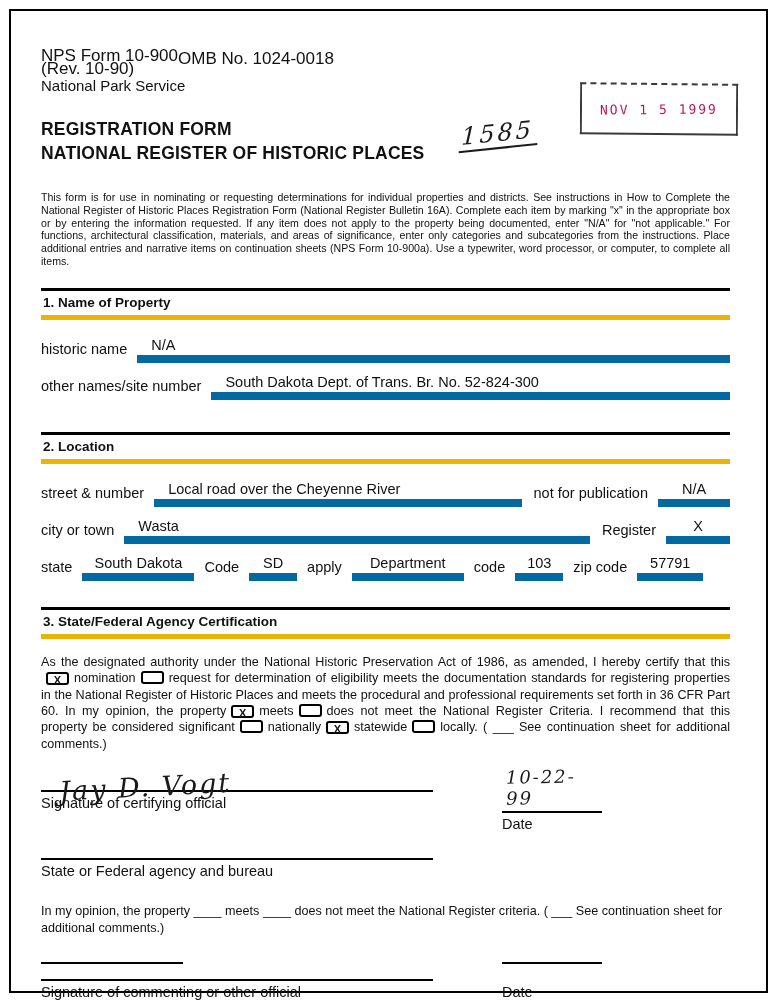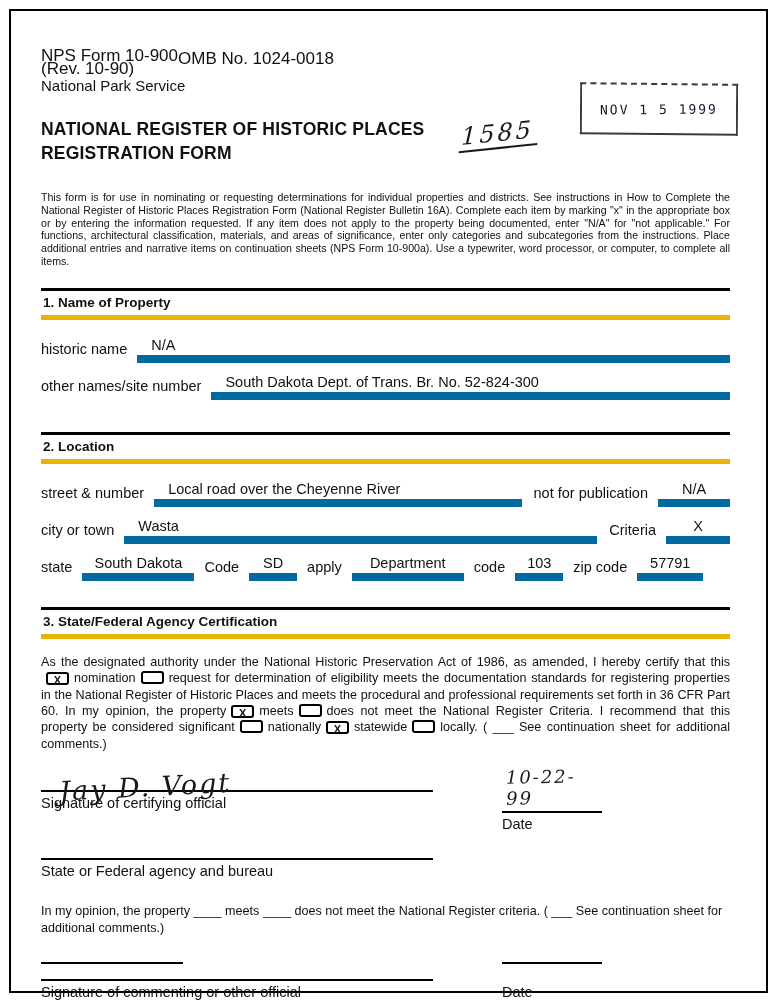--- a/index.html
+++ b/index.html
@@ -39,21 +39,21 @@
   .stamp {
     position: absolute; right: 28px; top: 72px;
     width: 158px; height: 52px;
     border: 2px solid #3a3a3a;
     border-top-style: dashed;
     transform: rotate(0.6deg);
     display: flex; align-items: center; justify-content: center;
   }
   .stamp-text {
     font-family: "DejaVu Sans Mono", monospace;
-    font-size: 13px; letter-spacing: 2px; color: #0f172a;
+    font-size: 13px; letter-spacing: 2px; color: #be185d;
     transform: rotate(-1deg);
   }
   
   .section-header {
     margin-top: 20px;
     border-top: 3px solid #000;
     border-bottom: 5px solid #eab308;
     font-weight: bold; font-size: 13.5px;
     padding: 4px 2px 5px 2px;
   }
@@ -103,22 +103,22 @@
       <div class="form-no">
         <div>NPS Form 10-900</div>
         <div>(Rev. 10-90)</div>
       </div>
       <div class="omb">OMB No. 1024-0018</div>
     </div>
 
     <div class="agency">National Park Service</div>
 
     <div class="main-title">
+      <div>REGISTRATION FORM</div>
       <div>NATIONAL REGISTER OF HISTORIC PLACES</div>
-      <div>REGISTRATION FORM</div>
     </div>
 
     <div class="hand hand-number">1585</div>
     <div class="stamp">
       <span class="stamp-text">NOV 1 5 1999</span>
     </div>
 
     <p class="instructions">This form is for use in nominating or requesting determinations for individual properties and districts.  See instructions in How to Complete the National Register of Historic Places Registration Form (National Register Bulletin 16A).  Complete each item by marking "x" in the appropriate box or by entering the information requested.  If any item does not apply to the property being documented, enter "N/A" for "not applicable."  For functions, architectural classification, materials, and areas of significance, enter only categories and subcategories from the instructions.  Place additional entries and narrative items on continuation sheets (NPS Form 10-900a).  Use a typewriter, word processor, or computer, to complete all items.</p>
 
     <div class="section-header">1. Name of Property</div>
@@ -137,21 +137,21 @@
     <div class="rows">
       <div class="row">
         <span class="lbl">street &amp; number</span>
         <span class="val fill">Local road over the Cheyenne River</span>
         <span class="lbl" style="padding-left:12px;">not for publication</span>
         <span class="val ctr w-nfp">N/A</span>
       </div>
       <div class="row">
         <span class="lbl">city or town</span>
         <span class="val fill">Wasta</span>
-        <span class="lbl" style="padding-left:12px;">Criteria</span>
+        <span class="lbl" style="padding-left:12px;">Register</span>
         <span class="val ctr w-vic">X</span>
       </div>
       <div class="row">
         <span class="lbl">state</span>
         <span class="val ctr w-state">South Dakota</span>
         <span class="lbl" style="padding-left:10px;">Code</span>
         <span class="val ctr w-code">SD</span>
         <span class="lbl" style="padding-left:10px;">apply</span>
         <span class="val ctr w-county">Department</span>
         <span class="lbl" style="padding-left:10px;">code</span>

